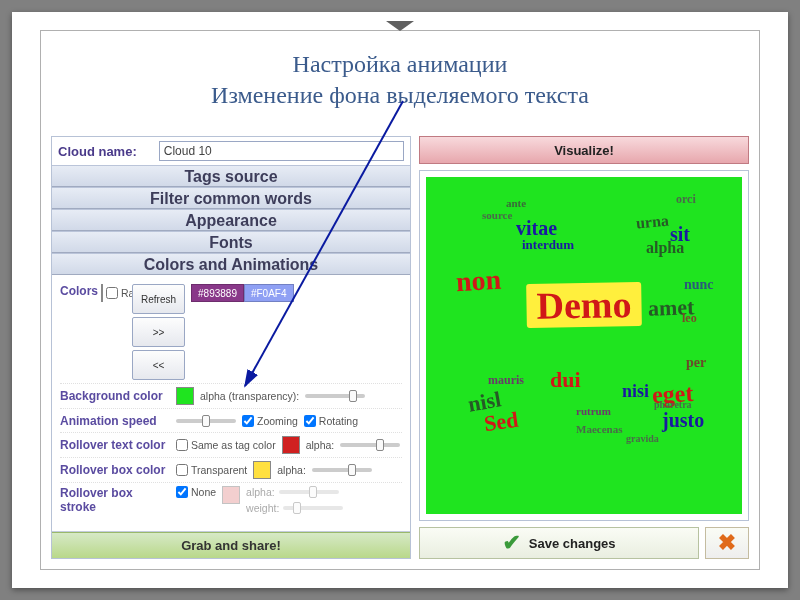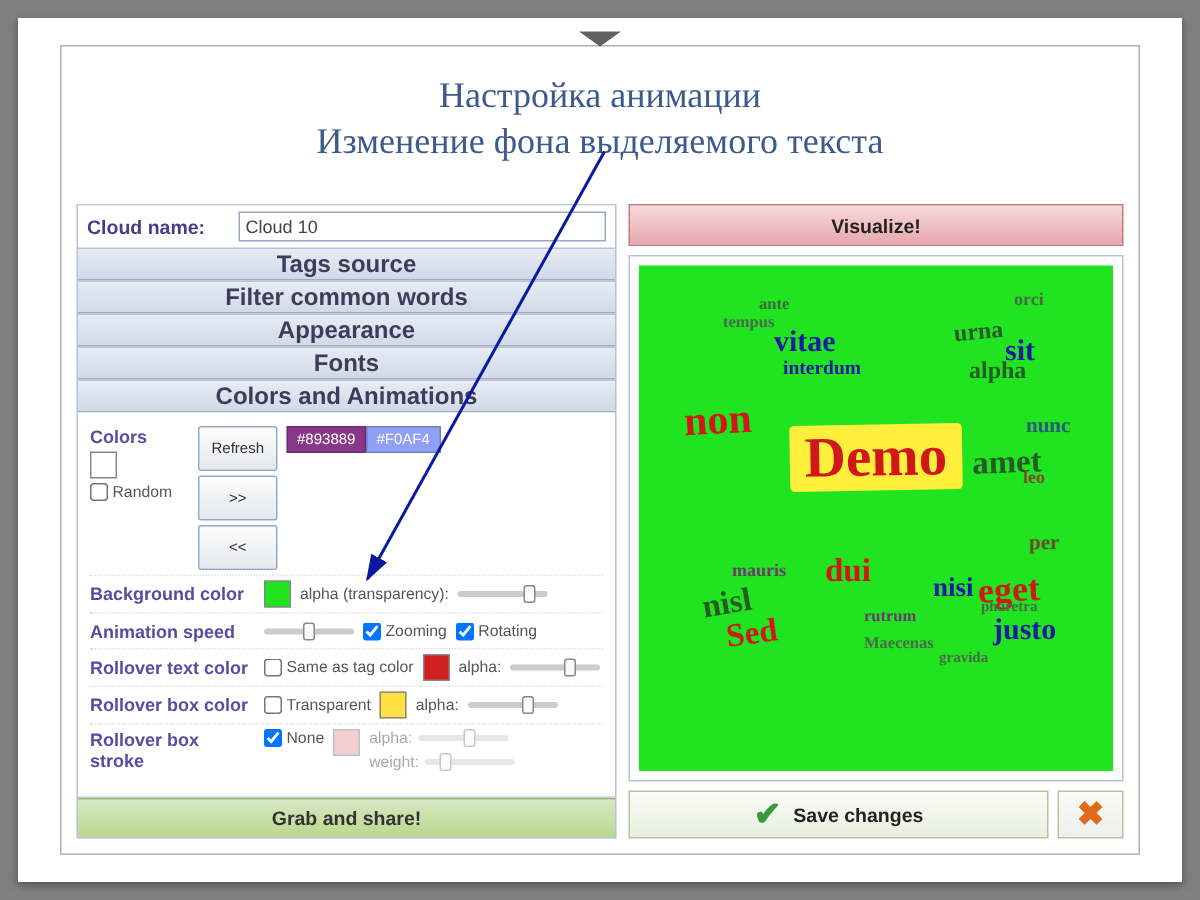--- a/index.html
+++ b/index.html
@@ -219,21 +219,21 @@
   .check-icon { color: #3a9a3a; font-size: 22px; }
   .x-icon { color: #e06a1a; font-size: 22px; font-weight: bold; }
   
   .arrow-svg {
     position: absolute;
     left: 0; top: 0;
     width: 100%; height: 100%;
     pointer-events: none;
   }
   .colors-top-row { display:flex; align-items:flex-start; gap:6px; }
-  .colors-left { display:flex; flex-direction:column; gap:3px; width:66px; }
+  .colors-left { display:flex; flex-direction:row; gap:3px; width:66px; }
   .colors-mid { display:flex; flex-direction:column; gap:3px; }
   .chk-row { display:flex; align-items:center; gap:3px; }
 </style>
 </head>
 <body>
 
 <div class="slide">
   <div class="inner-frame">
     <div class="tab-notch"></div>
 
@@ -374,21 +374,21 @@
                 <span class="word" style="left: 124px; top: 190px; font-size: 22px; color: rgb(208, 24, 24); transform: rotate(0deg);">dui</span>
                 <span class="word" style="left: 42px; top: 212px; font-size: 22px; color: rgb(38, 90, 38); transform: rotate(-10deg);">nisl</span>
                 <span class="word" style="left: 58px; top: 232px; font-size: 22px; color: rgb(208, 24, 24); transform: rotate(-8deg);">Sed</span>
                 <span class="word" style="left: 196px; top: 204px; font-size: 18px; color: rgb(26, 26, 160); transform: rotate(0deg);">nisi</span>
                 <span class="word" style="left: 226px; top: 204px; font-size: 24px; color: rgb(208, 24, 24); transform: rotate(-3deg);">eget</span>
                 <span class="word" style="left: 236px; top: 232px; font-size: 20px; color: rgb(26, 26, 160); transform: rotate(0deg);">justo</span>
                 <span class="word" style="left: 258px; top: 100px; font-size: 14px; color: rgb(42, 90, 122); transform: rotate(0deg);">nunc</span>
                 <span class="word" style="left: 150px; top: 246px; font-size: 11px; color: rgb(74, 106, 74); transform: rotate(0deg);">Maecenas</span>
                 <span class="word" style="left: 62px; top: 196px; font-size: 12px; color: rgb(106, 58, 106); transform: rotate(0deg);">mauris</span>
                 <span class="word" style="left: 150px; top: 228px; font-size: 11px; color: rgb(106, 58, 106); transform: rotate(0deg);">rutrum</span>
-                <span class="word" style="left: 56px; top: 32px; font-size: 11px; color: rgb(74, 106, 74); transform: rotate(0deg);">tempus</span>
+                <span class="word" style="left: 56px; top: 32px; font-size: 11px; color: rgb(74, 106, 74); transform: rotate(0deg);">source</span>
                 <span class="word" style="left: 250px; top: 15px; font-size: 12px; color: rgb(74, 106, 74); transform: rotate(0deg);">orci</span>
                 <span class="word" style="left: 256px; top: 134px; font-size: 12px; color: rgb(122, 74, 42); transform: rotate(0deg);">leo</span>
                 <span class="word" style="left: 260px; top: 178px; font-size: 14px; color: rgb(106, 74, 42); transform: rotate(0deg);">per</span>
                 <span class="word" style="left: 228px; top: 222px; font-size: 10px; color: rgb(74, 106, 74); transform: rotate(0deg);">pharetra</span>
                 <span class="word" style="left: 200px; top: 256px; font-size: 10px; color: rgb(74, 106, 74); transform: rotate(0deg);">gravida</span>
               </div>
             <div class="demo-label">Demo</div>
           </div>
         </div>
         <div class="bottom-row">

